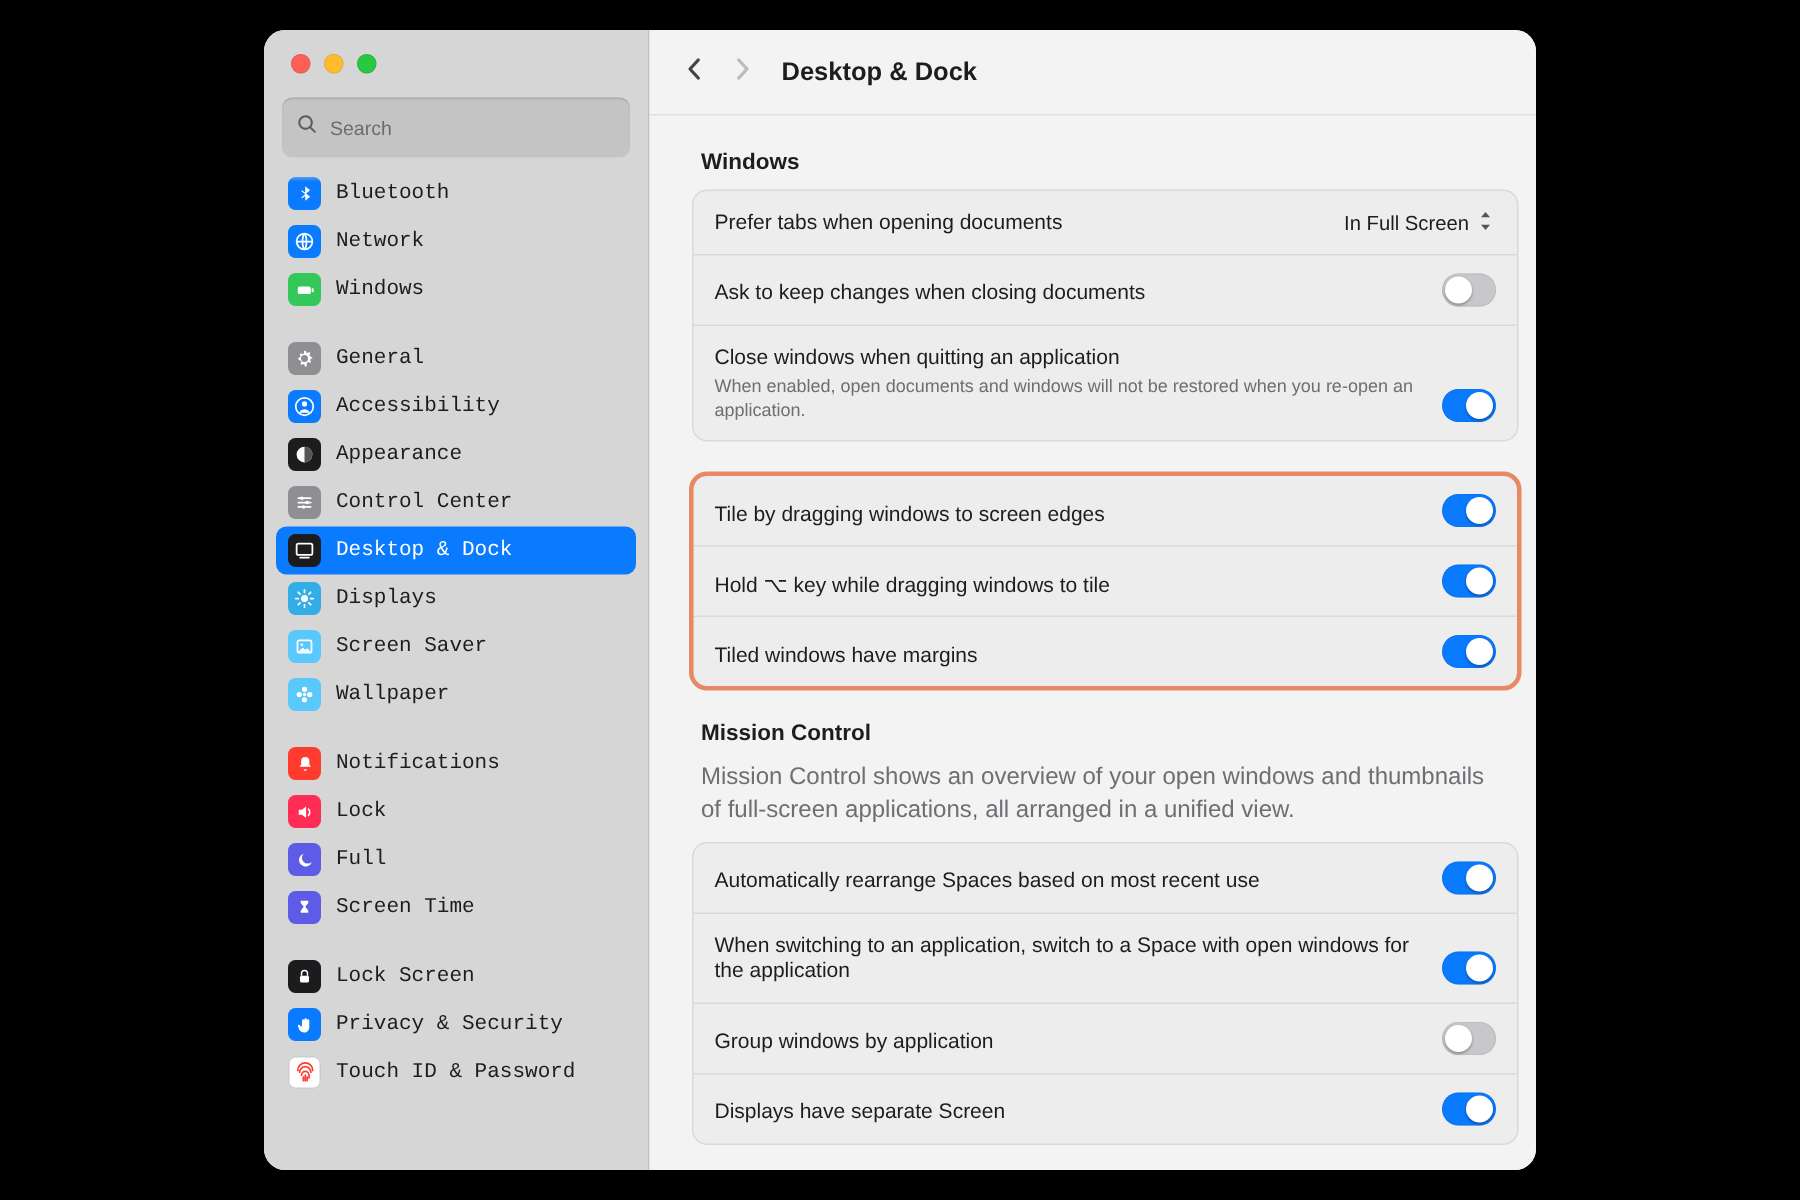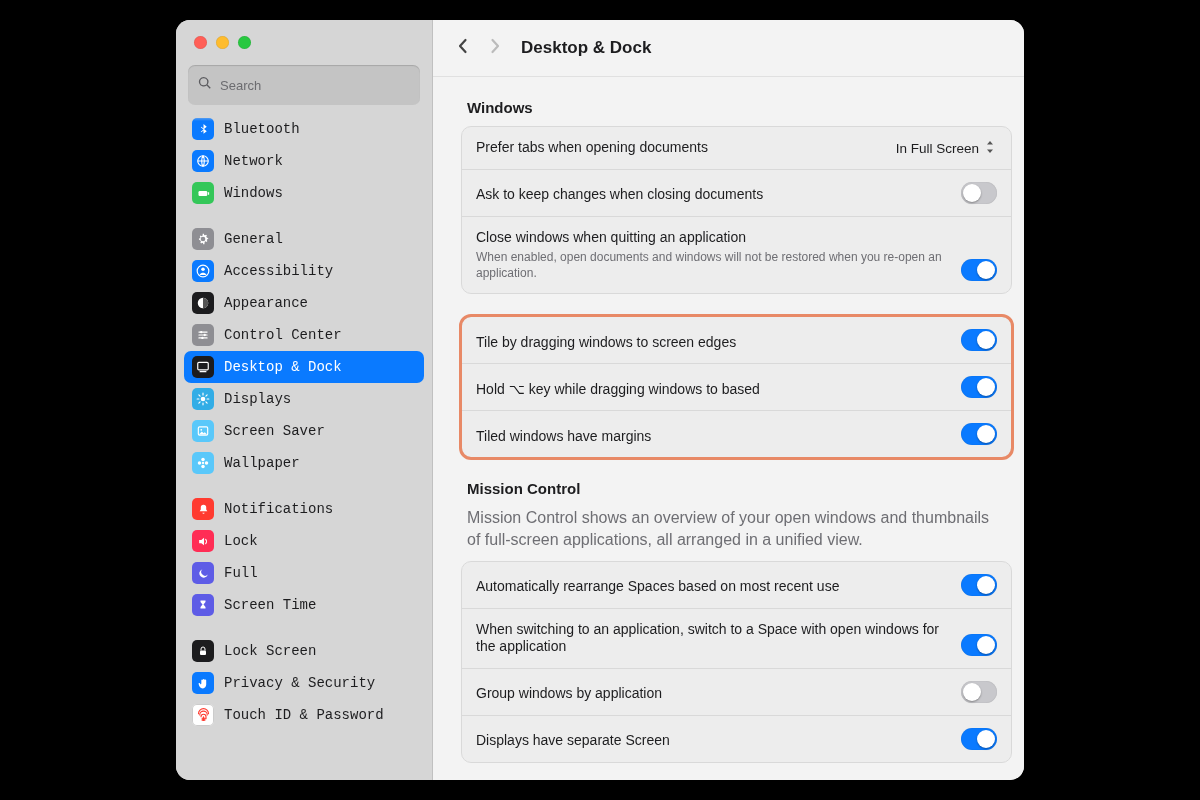--- a/index.html
+++ b/index.html
@@ -348,21 +348,21 @@
       </div>
 
       <div class="panel highlighted">
         <div class="row">
           <div class="grow label">Tile by dragging windows to screen edges</div>
           <div class="toggle on">
               <div class="knob"></div>
             </div>
         </div>
         <div class="row">
-          <div class="grow label">Hold ⌥ key while dragging windows to based</div>
+          <div class="grow label">Hold ⌥ key while dragging windows to tile</div>
           <div class="toggle on">
               <div class="knob"></div>
             </div>
         </div>
         <div class="row">
           <div class="grow label">Tiled windows have margins</div>
           <div class="toggle on">
               <div class="knob"></div>
             </div>
         </div>

